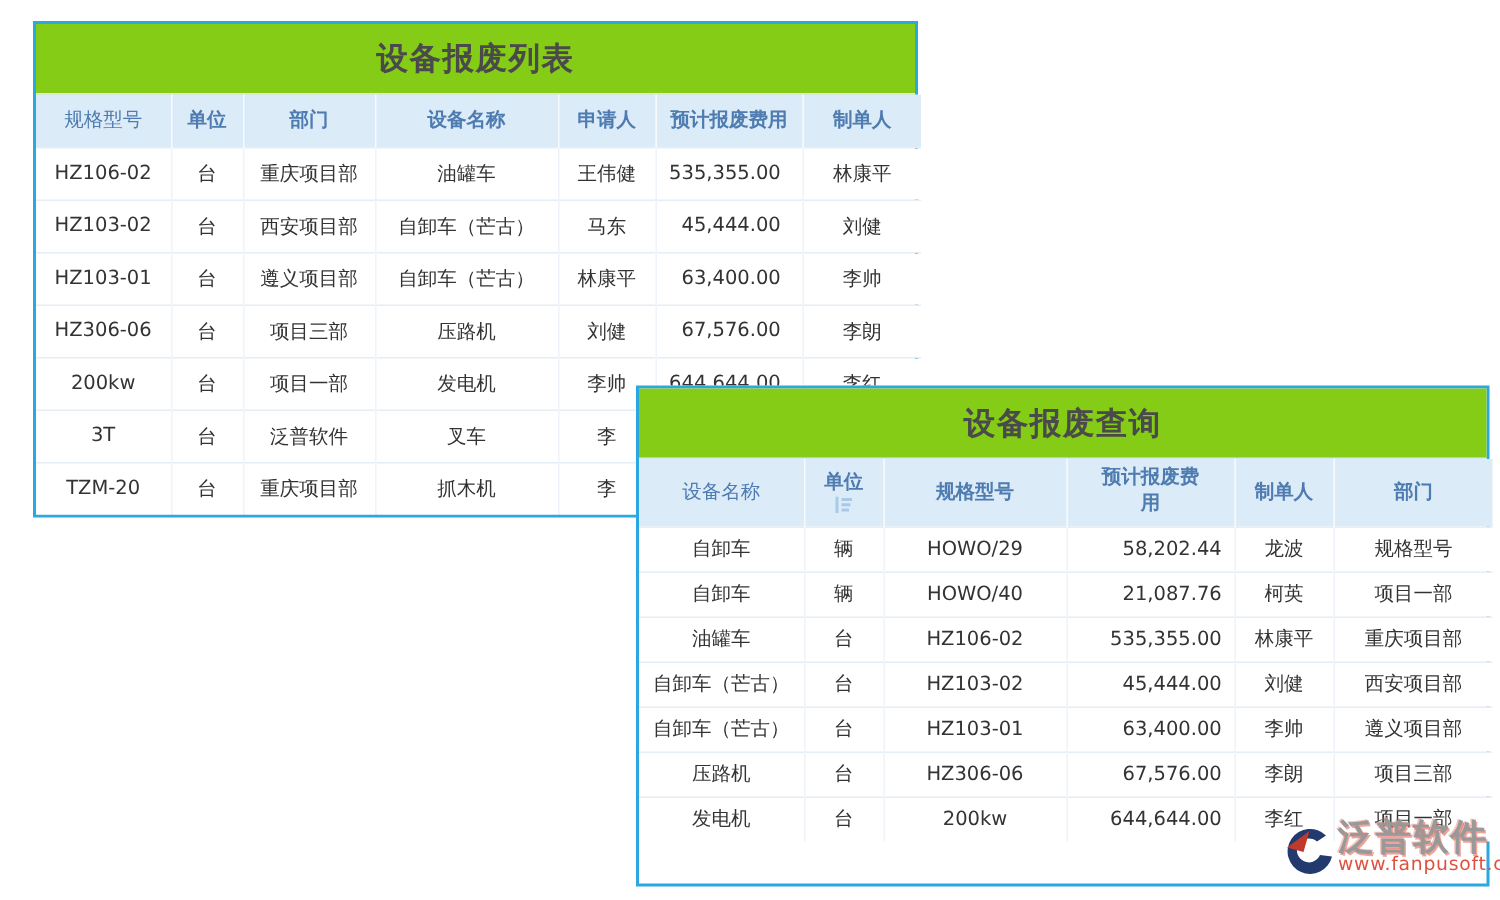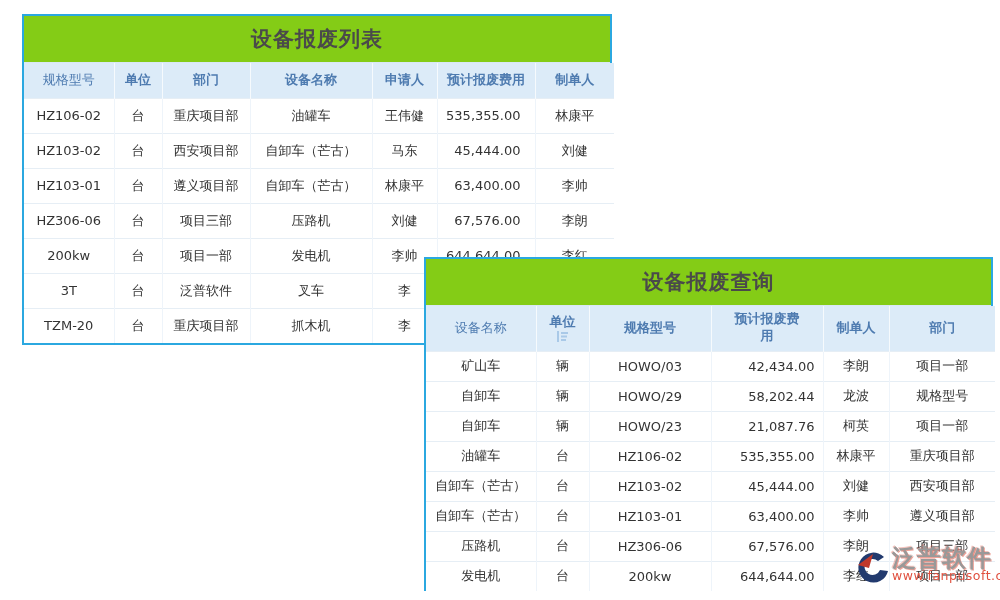--- a/index.html
+++ b/index.html
@@ -179,39 +179,31 @@
             </span>
           </th>
           <th><span>规格型号</span></th>
           <th><span class="wrap">预计报废费用</span></th>
           <th><span>制单人</span></th>
           <th><span>部门</span></th>
         </tr>
       </thead>
     <tbody id="queryBody">
         <tr>
-          <td class="link ">矿山车</td>
-          <td class="">辆</td>
-          <td class="">HOWO/03</td>
-          <td class="cost">42,434.00</td>
-          <td class="link ">李朗</td>
-          <td class="">项目一部</td>
-        </tr>
-        <tr>
           <td class="link ">自卸车</td>
           <td class="">辆</td>
           <td class="">HOWO/29</td>
           <td class="cost">58,202.44</td>
           <td class="link ">龙波</td>
           <td class="">规格型号</td>
         </tr>
         <tr>
           <td class="link ">自卸车</td>
           <td class="">辆</td>
-          <td class="">HOWO/23</td>
+          <td class="">HOWO/40</td>
           <td class="cost">21,087.76</td>
           <td class="link ">柯英</td>
           <td class="">项目一部</td>
         </tr>
         <tr>
           <td class="link ">油罐车</td>
           <td class="">台</td>
           <td class="">HZ106-02</td>
           <td class="cost">535,355.00</td>
           <td class="link ">林康平</td>

